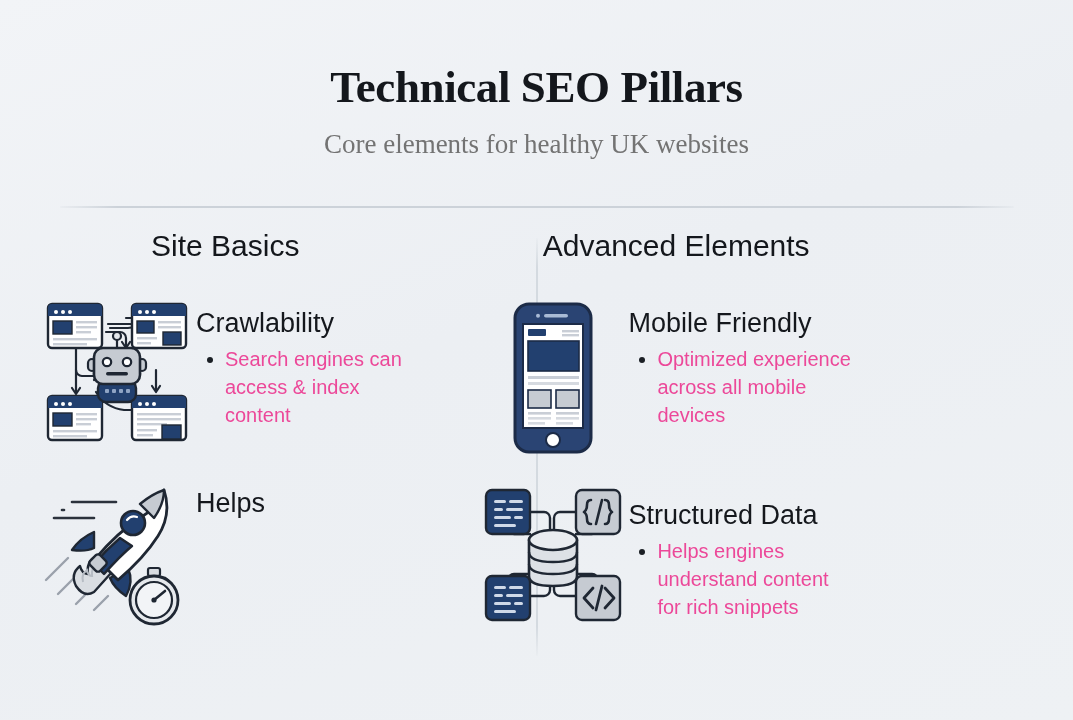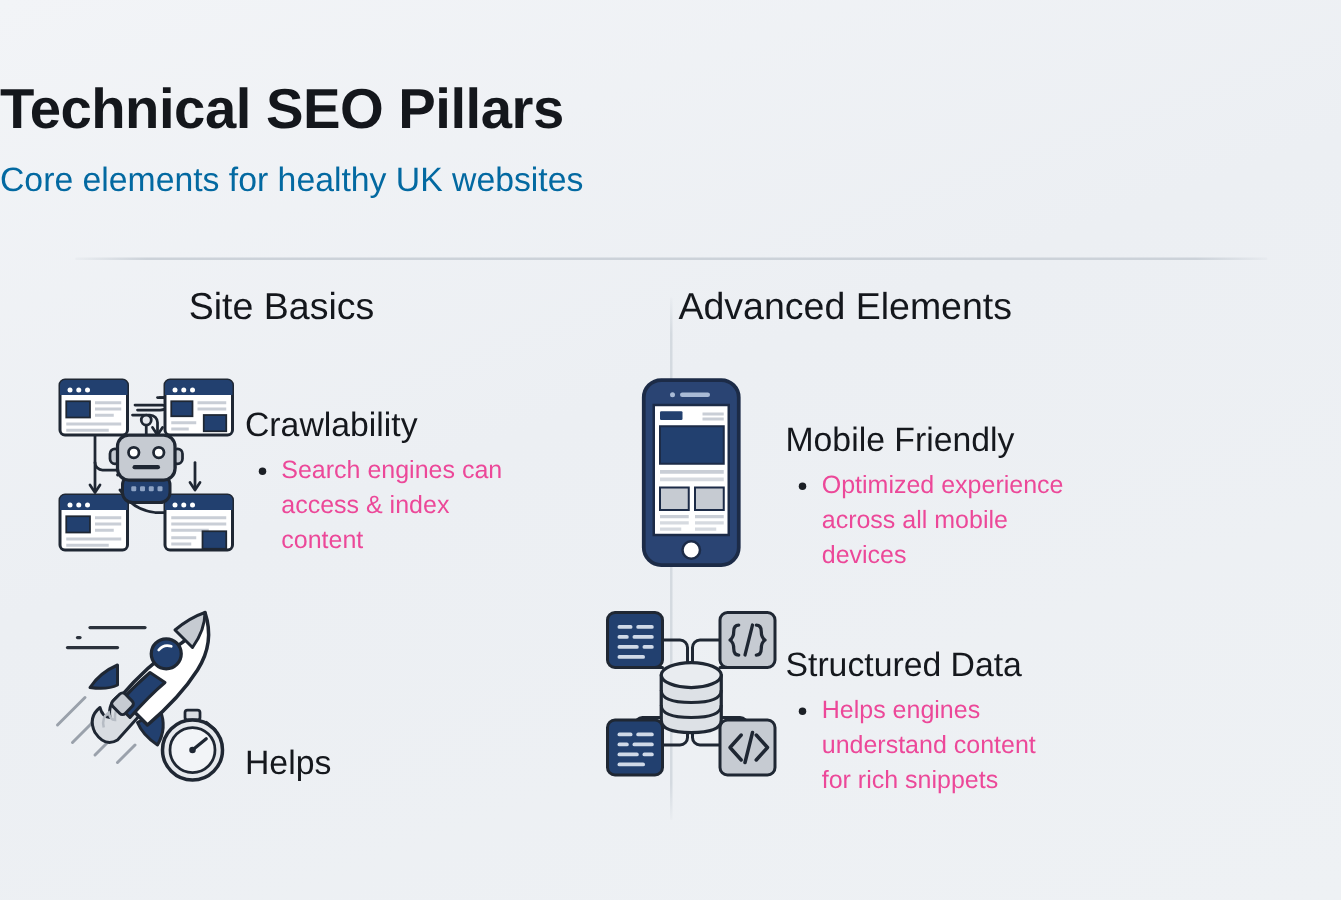--- a/index.html
+++ b/index.html
@@ -21,36 +21,38 @@
     width: 1073px;
     height: 720px;
   }
 
   
   .header {
     position: absolute;
     top: 0;
     left: 0;
     width: 1073px;
+    text-align: center;
+    font-family: Liberation Serif, serif;
   }
   .title {
     margin: 0;
     padding-top: 62px;
     font-size: 45px;
     font-weight: 700;
     letter-spacing: -0.4px;
     color: #14171c;
     line-height: 1.12;
   }
   .subtitle {
     margin: 0;
     padding-top: 16px;
     font-size: 27px;
     font-weight: 400;
-    color: #0369a1;
+    color: #737373;
     line-height: 1.2;
   }
 
   .header-rule {
     position: absolute;
     left: 60px;
     top: 206px;
     width: 954px;
     height: 2px;
     background: linear-gradient(to right, rgba(205,211,218,0.15), #ccd2d9 6%, #ccd2d9 94%, rgba(205,211,218,0.15));
@@ -89,21 +91,21 @@
     top: 238px;
     width: 2px;
     height: 418px;
     background: linear-gradient(to bottom, rgba(208,214,220,0.1), #d4dae0 7%, #d4dae0 93%, rgba(208,214,220,0.1));
     border-radius: 2px;
   }
 
   
   .entry {
     display: flex;
-    align-items: flex-end;
+    align-items: flex-start;
     margin-bottom: 36px;
   }
   .entry-icon {
     flex: 0 0 auto;
     width: 160px;
     height: 160px;
     margin-top: -16px;
   }
   .col-right .entry-icon { width: 150px; }
   .entry-body {

